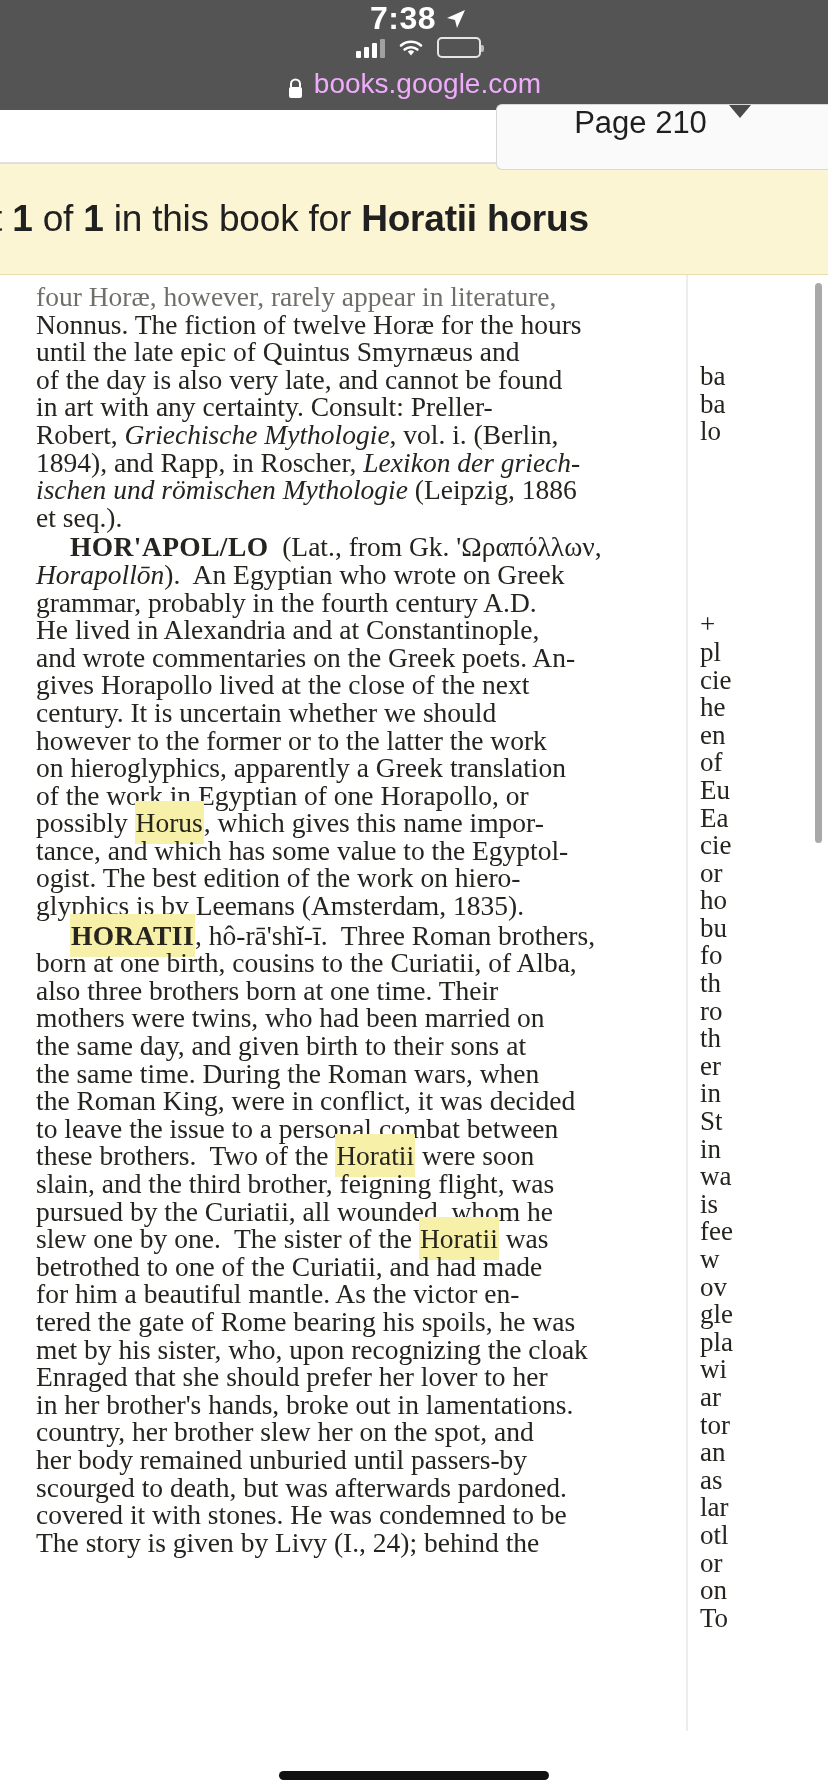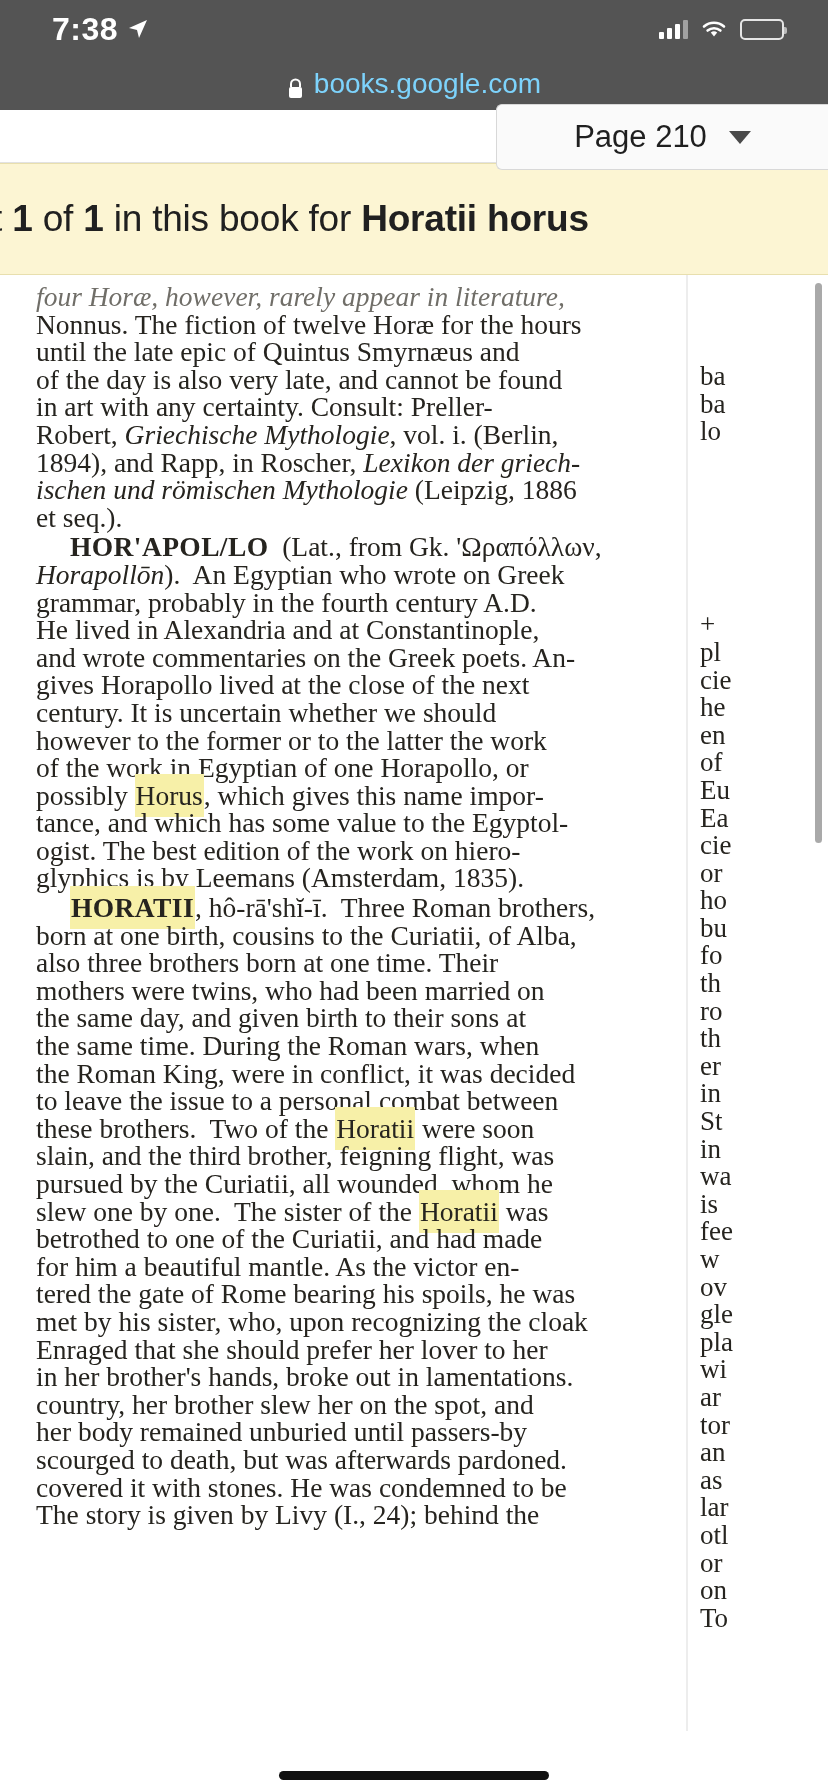--- a/index.html
+++ b/index.html
@@ -22,20 +22,21 @@
     height: 110px;
     position: relative;
   }
   .statusbar {
     height: 58px;
     display: flex;
     align-items: center;
     justify-content: space-between;
     padding: 0 44px 0 52px;
     box-sizing: border-box;
+    flex-direction: column;
   }
   .status-left {
     display: flex;
     align-items: center;
     gap: 10px;
   }
   .status-time {
     font-size: 32px;
     font-weight: 600;
     letter-spacing: 0.5px;
@@ -93,21 +94,21 @@
     border-radius: 2px;
   }
 
   .urlbar {
     height: 52px;
     display: flex;
     align-items: center;
     justify-content: center;
     gap: 10px;
     font-size: 28px;
-    color: #7dd3fc;
+    color: #f0abfc;
   }
   .lock-icon {
     width: 17px;
     height: 22px;
     display: inline-block;
     position: relative;
     top: 2px;
   }
 
   
@@ -122,21 +123,21 @@
     right: 0;
     top: -6px;
     width: 332px;
     height: 66px;
     background: #fafafa;
     border: 1px solid #d8d8d8;
     border-right: none;
     border-radius: 6px 0 0 6px;
     box-sizing: border-box;
     display: flex;
-    align-items: center;
+    align-items: flex-start;
     justify-content: center;
     gap: 22px;
   }
   .page-selector .label {
     font-size: 31px;
     color: #1f1f1f;
     font-weight: 500;
   }
   .caret-down {
     width: 0;
@@ -178,21 +179,21 @@
     position: absolute;
     left: 36px;
     top: 8px;
     width: 640px;
     font-family: "Liberation Serif", serif;
     font-size: 27.5px;
     line-height: 27.6px;
     color: #26241f;
     text-align: justify;
   }
-  .col-main p { margin: 0 0 0 0; font-style: italic; }
+  .col-main p { margin: 0 0 0 0; }
   .col-main .para { margin-bottom: 2px; }
   .indent { display: inline-block; width: 34px; }
   .sc {
     font-weight: bold;
     letter-spacing: 0.4px;
   }
   .ital { font-style: italic; }
   .hl {
     background: #f7f0a8;
     padding: 6px 1px;
@@ -327,20 +328,21 @@
 
     <div class="para">
       <div><span class="indent"></span><span class="sc">HOR'APOL/LO</span> &nbsp;(Lat., from Gk. 'Ωραπόλλων,</div>
       <div><span class="ital">Horapollōn</span>).&nbsp; An Egyptian who wrote on Greek</div>
       <div>grammar, probably in the fourth century A.D.</div>
       <div>He lived in Alexandria and at Constantinople,</div>
       <div>and wrote commentaries on the Greek poets.   An-</div>
       <div>gives Horapollo lived at the close of the next</div>
       <div>century.   It is uncertain whether we should</div>
       <div>however to the former or to the latter the work</div>
+      <div>on hieroglyphics, apparently a Greek translation</div>
       <div>of the work in Egyptian of one Horapollo, or</div>
       <div>possibly <span class="hl">Horus</span>, which gives this name impor-</div>
       <div>tance, and which has some value to the Egyptol-</div>
       <div>ogist.   The best edition of the work on hiero-</div>
       <div>glyphics is by Leemans (Amsterdam, 1835).</div>
     </div>
 
     <div class="para">
       <div><span class="indent"></span><span class="sc hl">HORATII</span><span>, hô-rā'shĭ-ī.</span>&nbsp; Three Roman brothers,</div>
       <div>born at one birth, cousins to the Curiatii, of Alba,</div>

